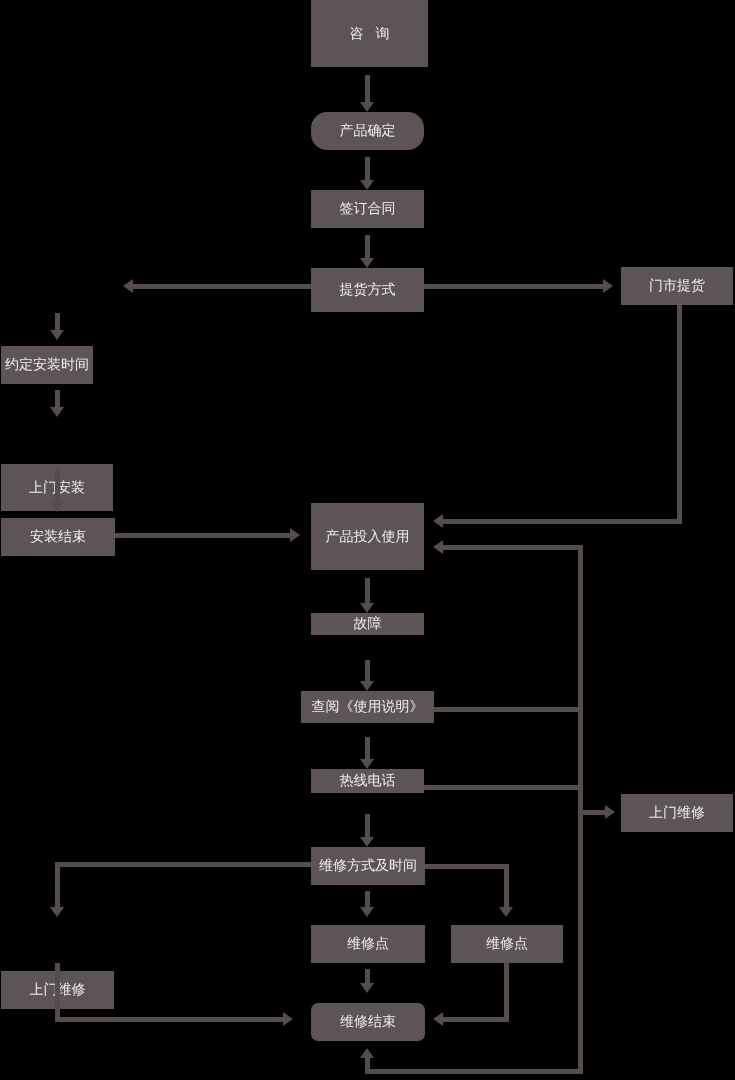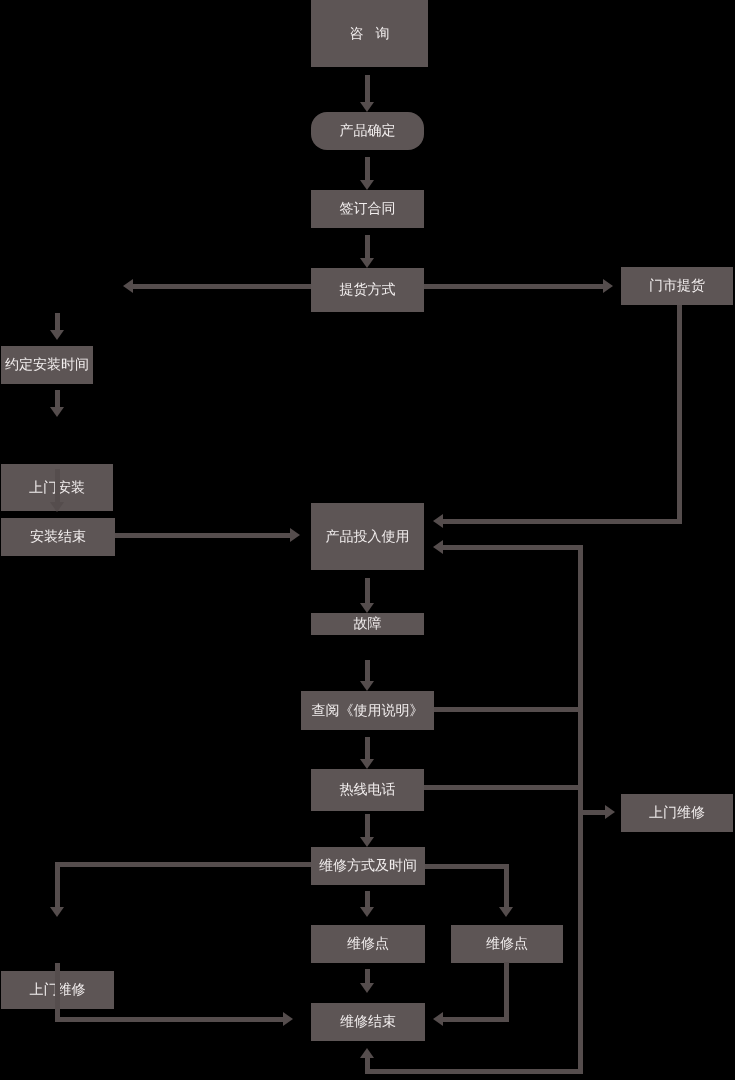--- a/index.html
+++ b/index.html
@@ -25,28 +25,28 @@
   #n-product-confirm{left:311px;top:112px;width:113px;height:38px;border-radius:16px;}
   #n-sign-contract{left:311px;top:190px;width:113px;height:38px;}
   #n-pickup-method{left:311px;top:268px;width:113px;height:44px;}
   #n-home-delivery{left:1px;top:268px;width:114px;height:38px;}
   #n-store-pickup{left:621px;top:267px;width:112px;height:38px;}
   #n-schedule-install{left:1px;top:346px;width:92px;height:38px;}
   #n-onsite-install{left:1px;top:424px;width:112px;height:47px;margin-top:40px;}
   #n-install-done{left:1px;top:518px;width:114px;height:38px;}
   #n-product-in-use{left:311px;top:503px;width:113px;height:67px;}
   #n-fault{left:311px;top:613px;width:113px;height:22px;}
-  #n-read-manual{left:301px;top:691px;width:133px;height:39px;}
-  #n-hotline{left:311px;top:769px;width:113px;height:42px;}
+  #n-read-manual{left:301px;top:691px;width:133px;height:32px;}
+  #n-hotline{left:311px;top:769px;width:113px;height:24px;}
   #n-normal-use{left:621px;top:794px;width:112px;height:38px;}
   #n-repair-method{left:311px;top:847px;width:114px;height:38px;}
   #n-onsite-repair{left:1px;top:925px;width:113px;height:38px;margin-top:46px;}
   #n-repair-point-c{left:311px;top:925px;width:114px;height:38px;}
   #n-repair-point-r{left:451px;top:925px;width:112px;height:38px;}
-  #n-repair-done{left:311px;top:1003px;width:114px;height:38px;}
+  #n-repair-done{left:311px;top:1003px;width:114px;height:38px;border-radius:7px;}
 
   
   #c1s{left:365px;top:75px;width:5px;height:27px;}   #c1h{left:360px;top:102px;}
   #c2s{left:365px;top:157px;width:5px;height:23px;}  #c2h{left:360px;top:180px;}
   #c3s{left:365px;top:235px;width:5px;height:23px;}  #c3h{left:360px;top:258px;}
   #c4s{left:365px;top:578px;width:5px;height:25px;}  #c4h{left:360px;top:603px;}
   #c5s{left:365px;top:660px;width:5px;height:21px;}  #c5h{left:360px;top:681px;}
   #c6s{left:365px;top:737px;width:5px;height:22px;}  #c6h{left:360px;top:759px;}
   #c7s{left:365px;top:814px;width:5px;height:23px;}  #c7h{left:360px;top:837px;}
   #c8s{left:365px;top:891px;width:5px;height:16px;}  #c8h{left:360px;top:907px;}

